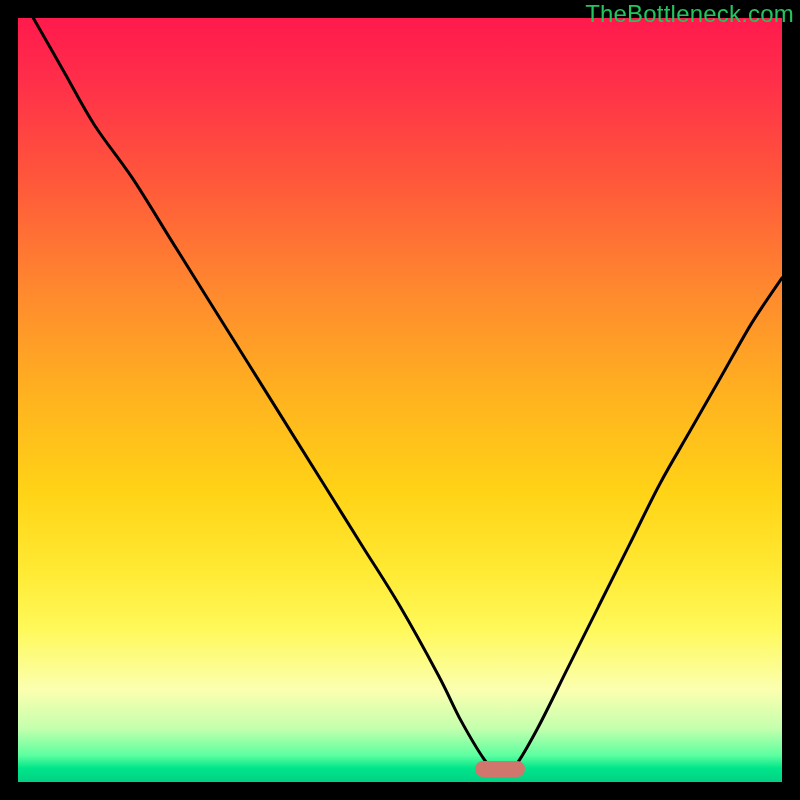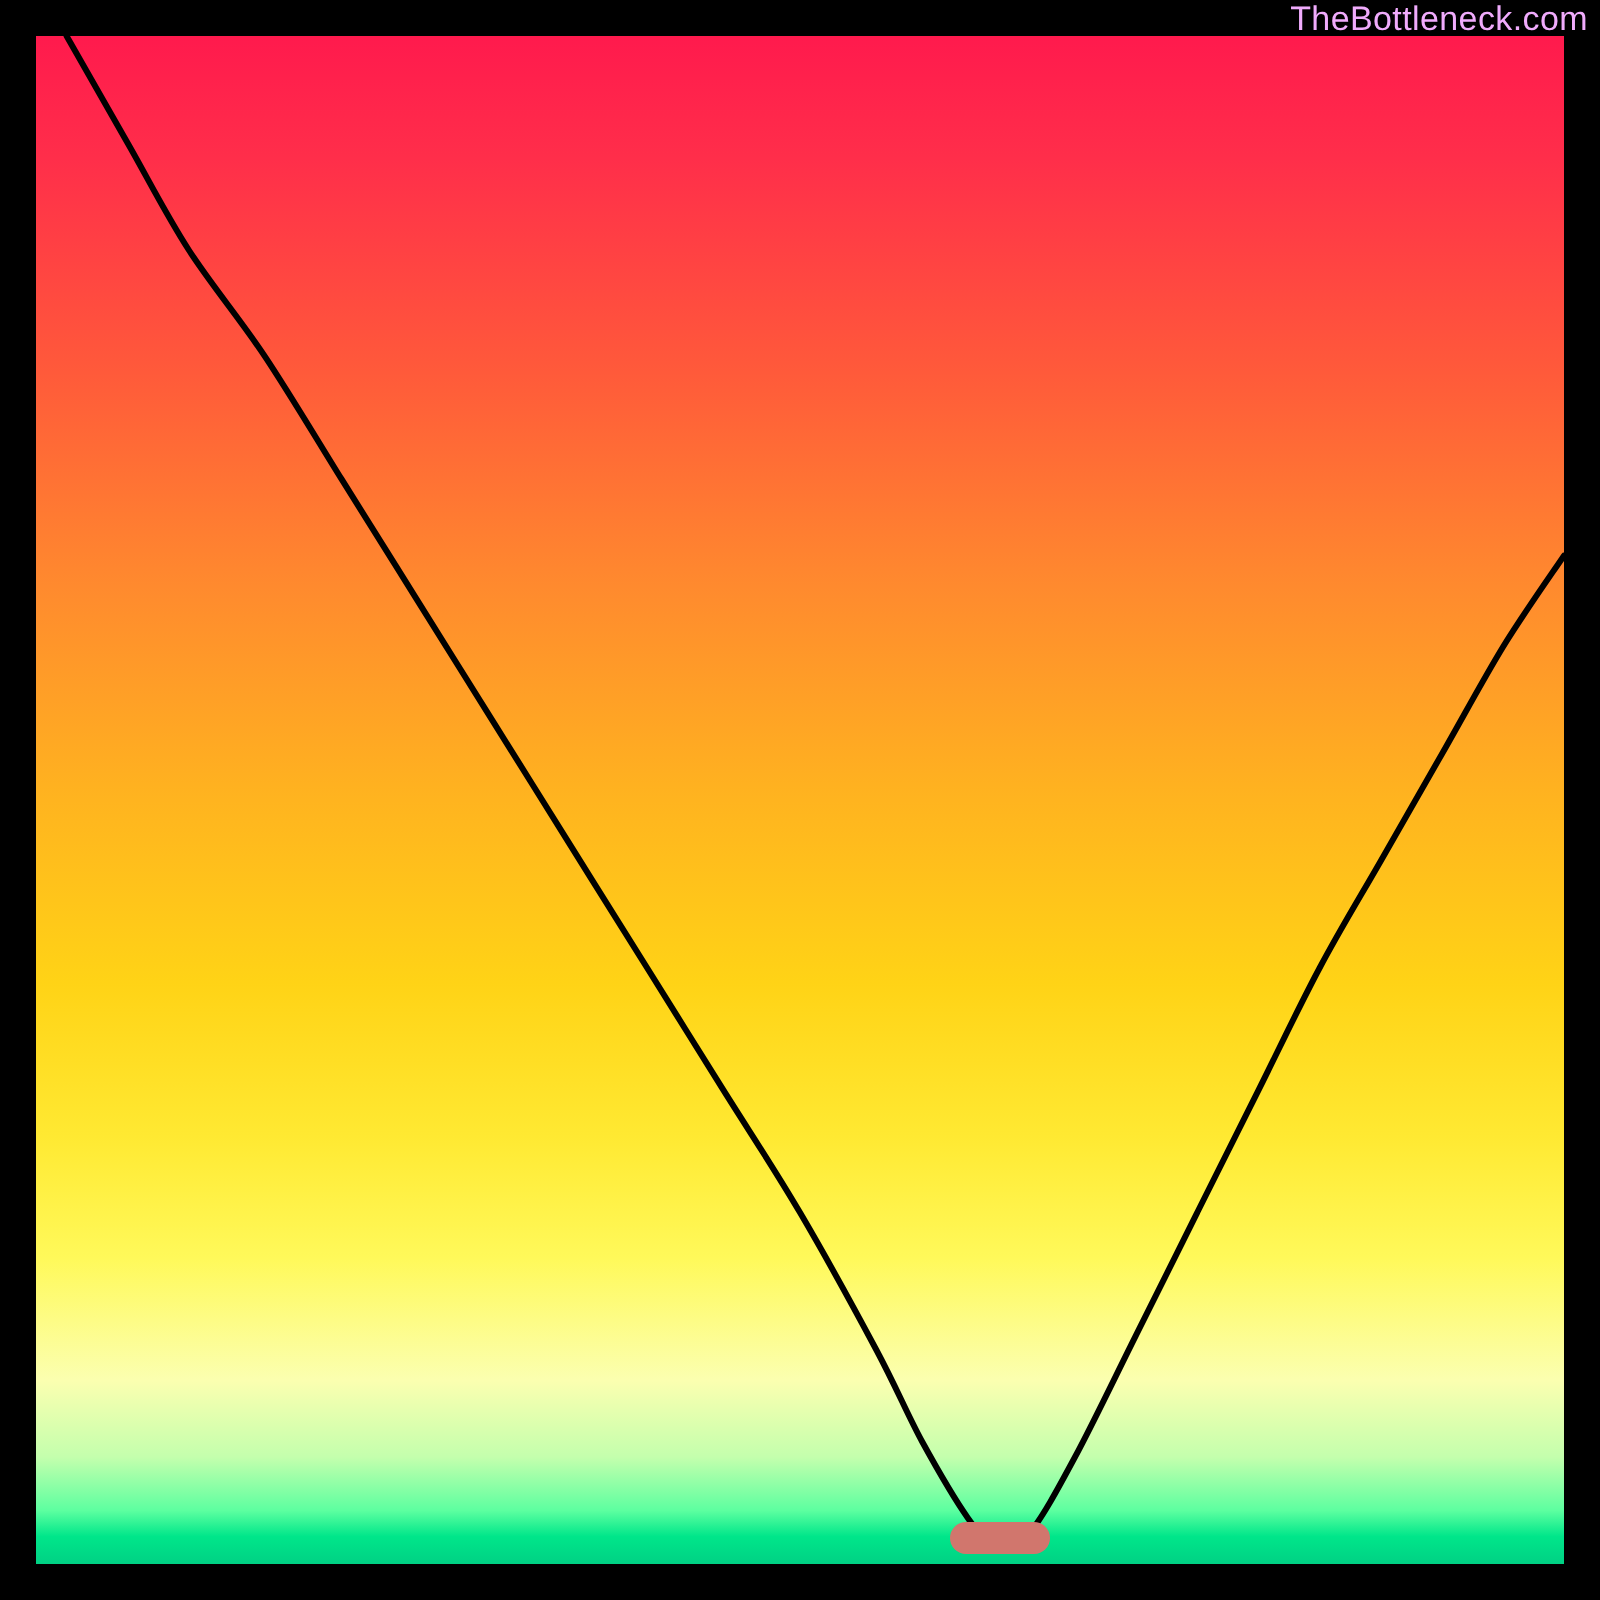--- a/index.html
+++ b/index.html
@@ -52,22 +52,22 @@
   }
   .marker {
     position: absolute;
     background: #d1766d; 
     border-radius: 9px;
   }
   .watermark {
     position: absolute;
     top: 0px;
     right: 6px;
-    color: #f0abfc;
-    font-size: 17px;
+    color: #22c55e;
+    font-size: 24px;
     font-weight: 500;
     letter-spacing: 0.2px;
     user-select: none;
   }
 </style>
 </head>
 <body>
 
 <div class="stage">
 

